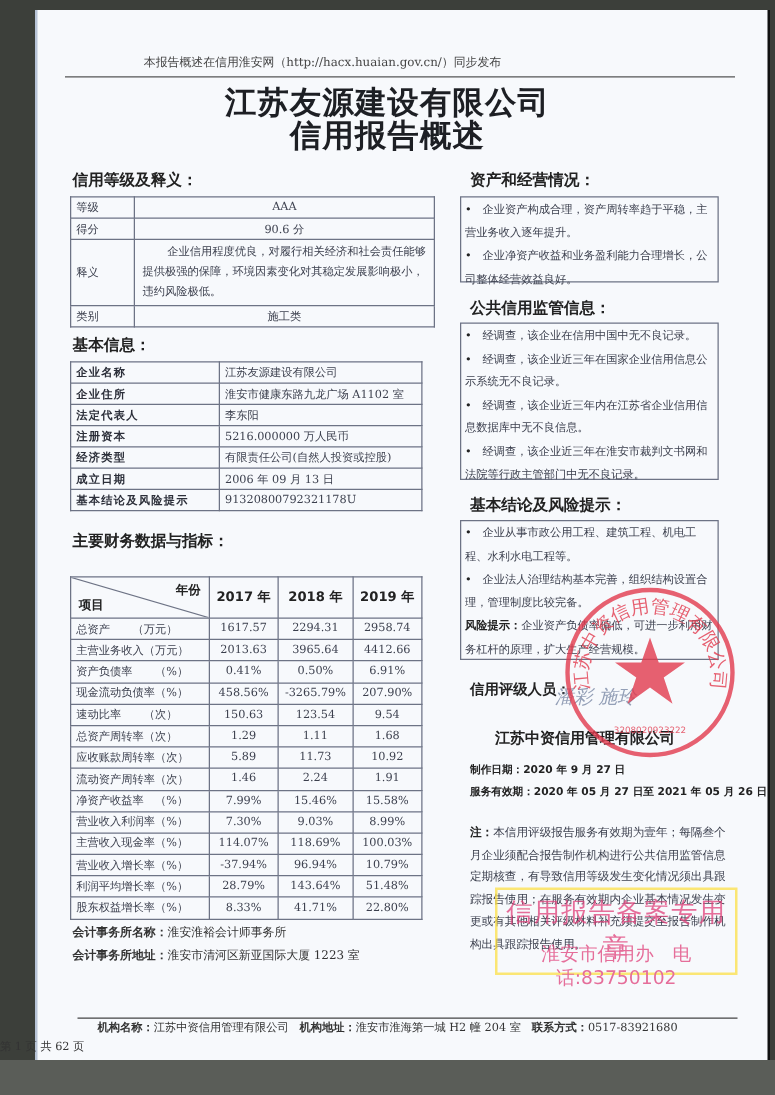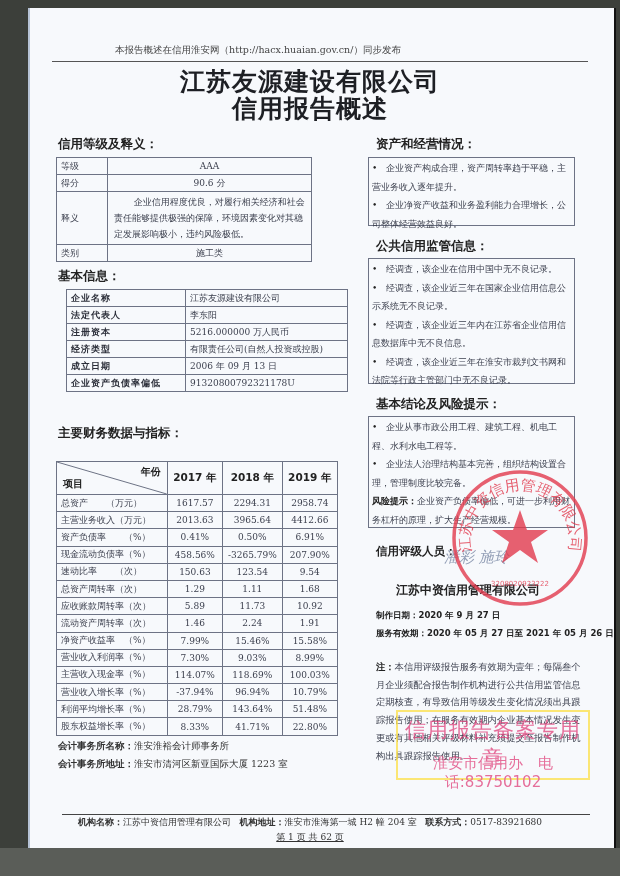--- a/index.html
+++ b/index.html
@@ -55,21 +55,21 @@
 
   .rater { position:absolute; left:376px; top:544px; font-family:"DejaVu Sans", sans-serif; font-size:11.5px; font-weight:bold; color:#222; }
   .org { position:absolute; left:396px; top:582px; font-family:"DejaVu Sans", sans-serif; font-size:12px; font-weight:bold; color:#222; }
   .dates { position:absolute; left:376px; font-family:"DejaVu Sans", sans-serif; font-size:8.5px; font-weight:bold; color:#222; }
   .note { position:absolute; left:376px; top:658px; width:206px; font-size:9.3px; line-height:17.7px; color:#3b3f4d; }
   .note b { font-family:"DejaVu Sans", sans-serif; color:#222; }
 
   .bottom-rule { position:absolute; left:62px; top:814px; width:528px; height:1px; background:#444; }
   .footer { position:absolute; left:0; top:816px; width:620px; text-align:center; font-size:9px; color:#333; white-space:nowrap; }
   .footer b { font-family:"DejaVu Sans", sans-serif; font-weight:bold; }
-  .pageno { position:absolute; left:0; top:831px; width:620px; text-align:center; font-size:9px; color:#333;text-decoration:underline; }
+  .pageno { position:absolute; left:0; top:831px; width:620px; text-align:left; font-size:9px; color:#333; }
 
   .seal-round { position:absolute; left:450px; top:468px; width:140px; height:140px; opacity:0.8; pointer-events:none; }
   .seal-rect { position:absolute; left:396px; top:710px; width:194px; height:70px; border:2px solid #fde047; box-sizing:border-box; color:#e0407a; font-family:"DejaVu Sans", sans-serif; opacity:0.75; pointer-events:none; }
   .seal-rect .l1 { position:absolute; left:0; top:4px; width:100%; text-align:center; font-size:21px; letter-spacing:1px; }
   .seal-rect .l2 { position:absolute; left:0; top:42px; width:100%; text-align:center; font-size:15px; }
   .signature { position:absolute; left:444px; top:548px; font-family:"DejaVu Serif", serif; font-style:italic; font-size:15px; color:#6a7a9a; opacity:0.7; }
 </style>
 </head>
 <body>
 
@@ -78,21 +78,21 @@
 <div class="bottom-shadow"></div>
 
 <div class="top-note">本报告概述在信用淮安网（http://hacx.huaian.gov.cn/）同步发布</div>
 <div class="top-rule"></div>
 <div class="title">
   <div>江苏友源建设有限公司</div>
   <div>信用报告概述</div>
 </div>
 
 <div class="sec-h" style="left:58px;top:136px;">信用等级及释义：</div>
-<table class="grade" style="left:56px;top:157px;width:256px;">
+<table class="grade" style="left:56px;top:157px;width:292px;">
   <tbody>
       <tr>
         <td class="lbl">等级</td>
         <td class="val">AAA</td>
       </tr>
   <tr>
         <td class="lbl">得分</td>
         <td class="val">90.6 分</td>
       </tr>
   <tr>
@@ -100,44 +100,48 @@
         <td class="desc">企业信用程度优良，对履行相关经济和社会责任能够提供极强的保障，环境因素变化对其稳定发展影响极小，违约风险极低。</td>
       </tr>
   <tr>
         <td class="lbl">类别</td>
         <td class="val">施工类</td>
       </tr>
 </tbody>
   </table>
 
 <div class="sec-h" style="left:58px;top:268px;">基本信息：</div>
-<table class="basic" style="left:56px;top:289px;width:282px;margin-left:10px;">
+<table class="basic" style="left:56px;top:289px;width:282px;">
   <tbody id="basic-body">
       <tr>
         <td class="lbl">企业名称</td>
         <td>江苏友源建设有限公司</td>
       </tr>
       <tr>
+        <td class="lbl">企业住所</td>
+        <td>淮安市健康东路九龙广场 A1102 室</td>
+      </tr>
+      <tr>
         <td class="lbl">法定代表人</td>
         <td>李东阳</td>
       </tr>
       <tr>
         <td class="lbl">注册资本</td>
         <td>5216.000000 万人民币</td>
       </tr>
       <tr>
         <td class="lbl">经济类型</td>
         <td>有限责任公司(自然人投资或控股)</td>
       </tr>
       <tr>
         <td class="lbl">成立日期</td>
         <td>2006 年 09 月 13 日</td>
       </tr>
       <tr>
-        <td class="lbl">企业资产负债率偏低</td>
+        <td class="lbl">基本结论及风险提示</td>
         <td>91320800792321178U</td>
       </tr>
     </tbody>
 </table>
 
 <div class="sec-h" style="left:58px;top:425px;">主要财务数据与指标：</div>
 <table class="fin" style="left:56px;top:461px;width:282px;">
   <thead>
     <tr>
       <td class="corner">

